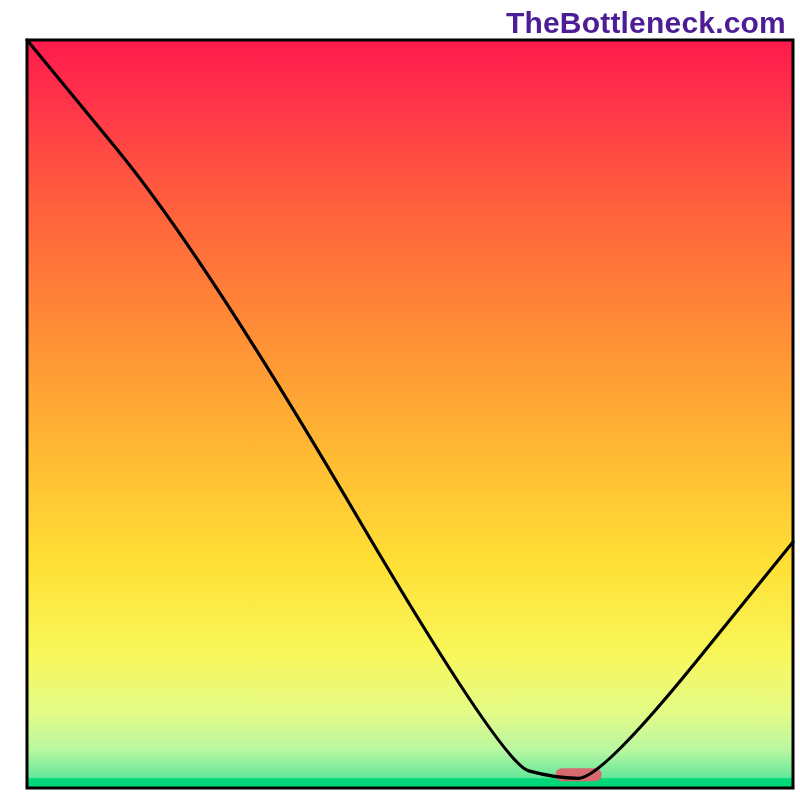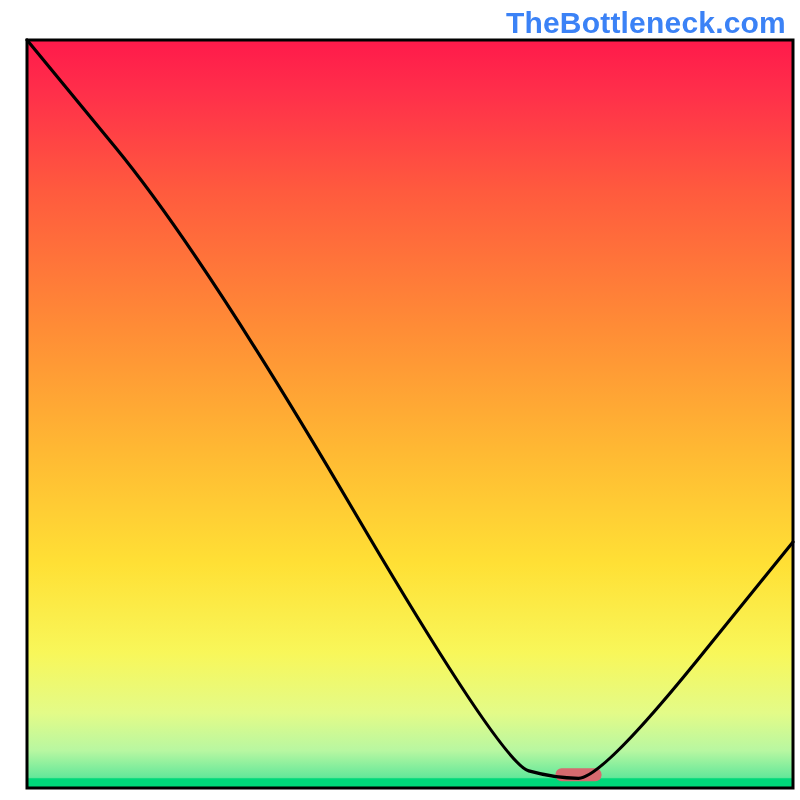--- a/index.html
+++ b/index.html
@@ -15,21 +15,21 @@
     position: relative;
     width: 800px;
     height: 800px;
   }
   .watermark {
     position: absolute;
     top: 6px;
     right: 14px;
     font-size: 30px;
     font-weight: 600;
-    color: #3b82f6;
+    color: #4c1d95;
     letter-spacing: 0.2px;
     z-index: 10;
   }
   svg {
     position: absolute;
     top: 0;
     left: 0;
   }
 </style>
 </head>

